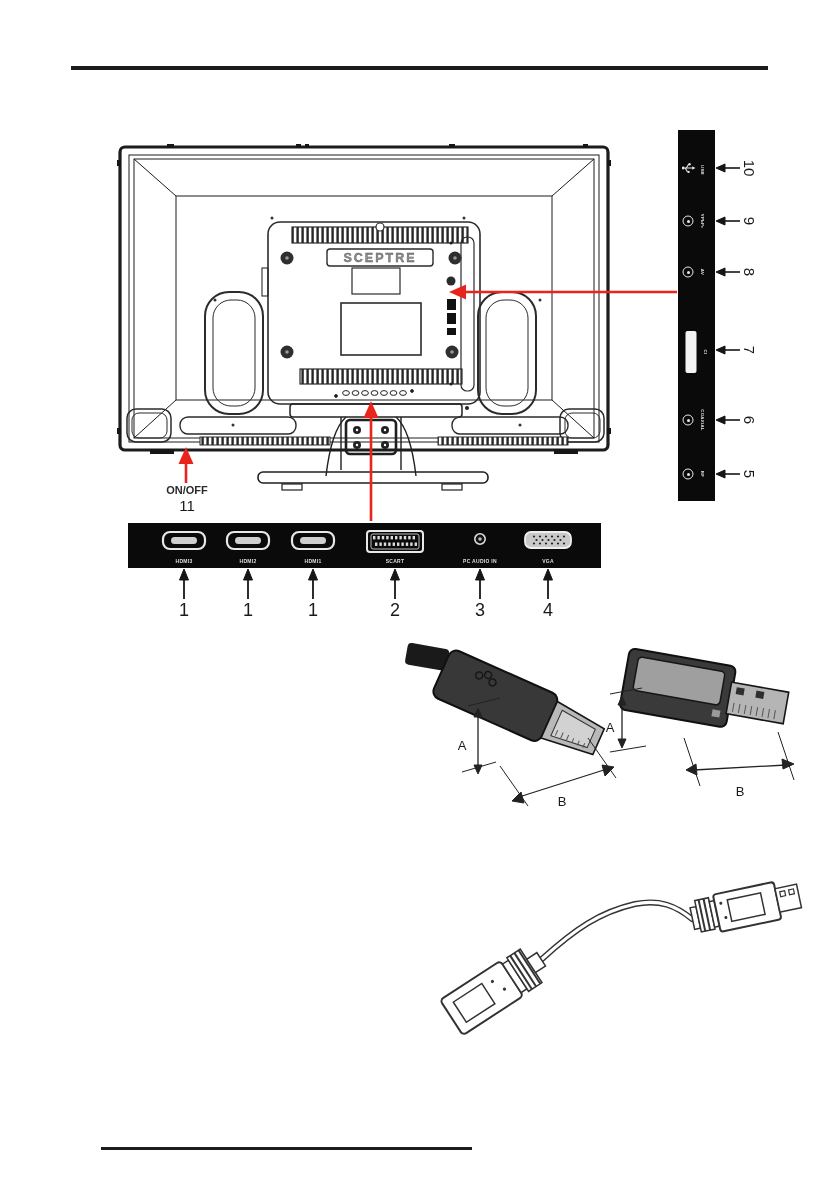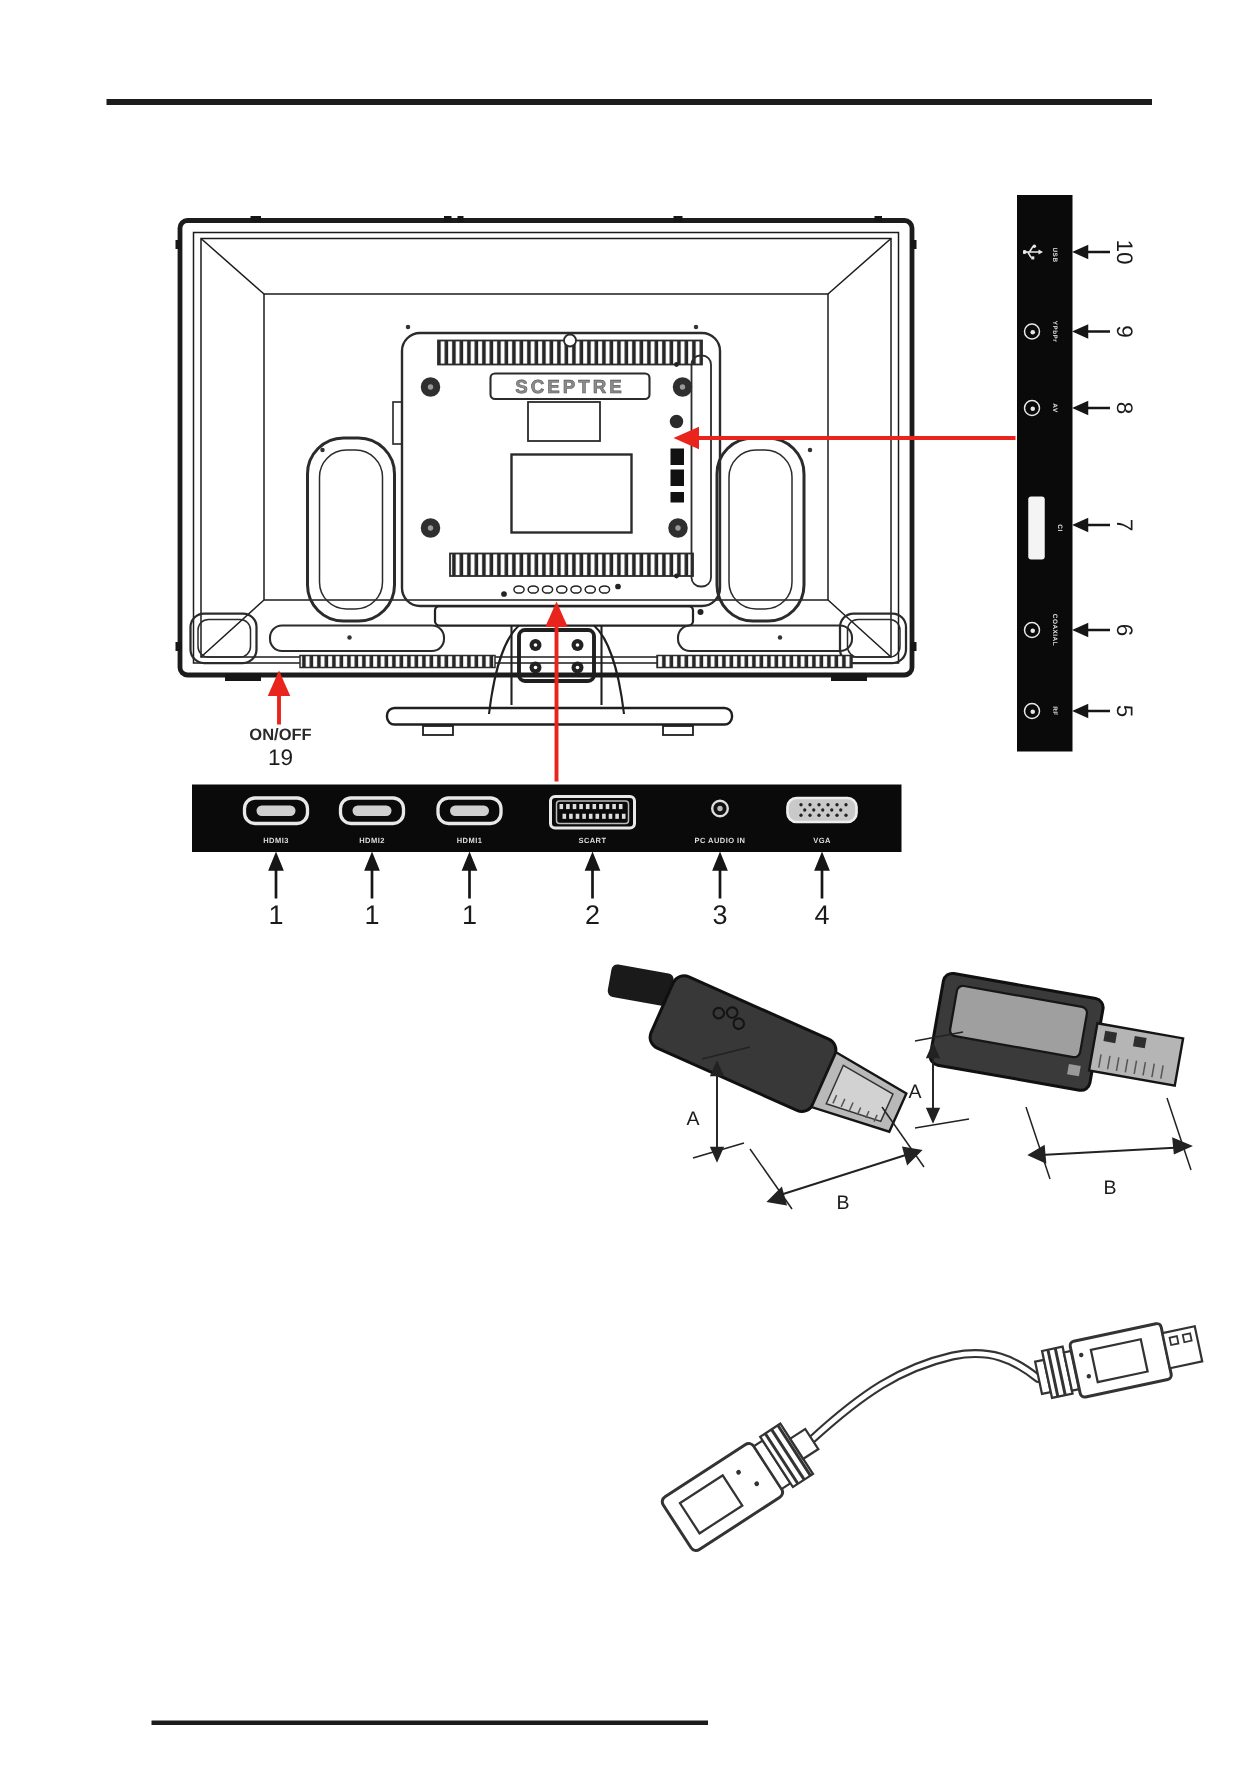--- a/index.html
+++ b/index.html
@@ -331,21 +331,21 @@
   </div>
 
   <span class="num-side" style="left:749px;top:168px;">10</span>
   <span class="num-side" style="left:749px;top:221px;">9</span>
   <span class="num-side" style="left:749px;top:272px;">8</span>
   <span class="num-side" style="left:749px;top:350px;">7</span>
   <span class="num-side" style="left:749px;top:420px;">6</span>
   <span class="num-side" style="left:749px;top:474px;">5</span>
 
   <div class="onoff">ON/OFF</div>
-  <div class="onoff-num">19</div>
+  <div class="onoff-num">11</div>
 
   <div class="bottom-strip">
 
     <div class="bport" style="left:28px;width:56px;">
       <svg width="46" height="24" style="margin-top:7px;" viewBox="0 0 46 24">
         <rect x="2" y="2" width="42" height="17" rx="7" fill="#0a0a0a" stroke="#e8e8e8" stroke-width="2.2"></rect>
         <rect x="10" y="7" width="26" height="7" rx="3.5" fill="#cfcfcf"></rect>
       </svg>
       <div class="plabel">HDMI3</div>
     </div>

